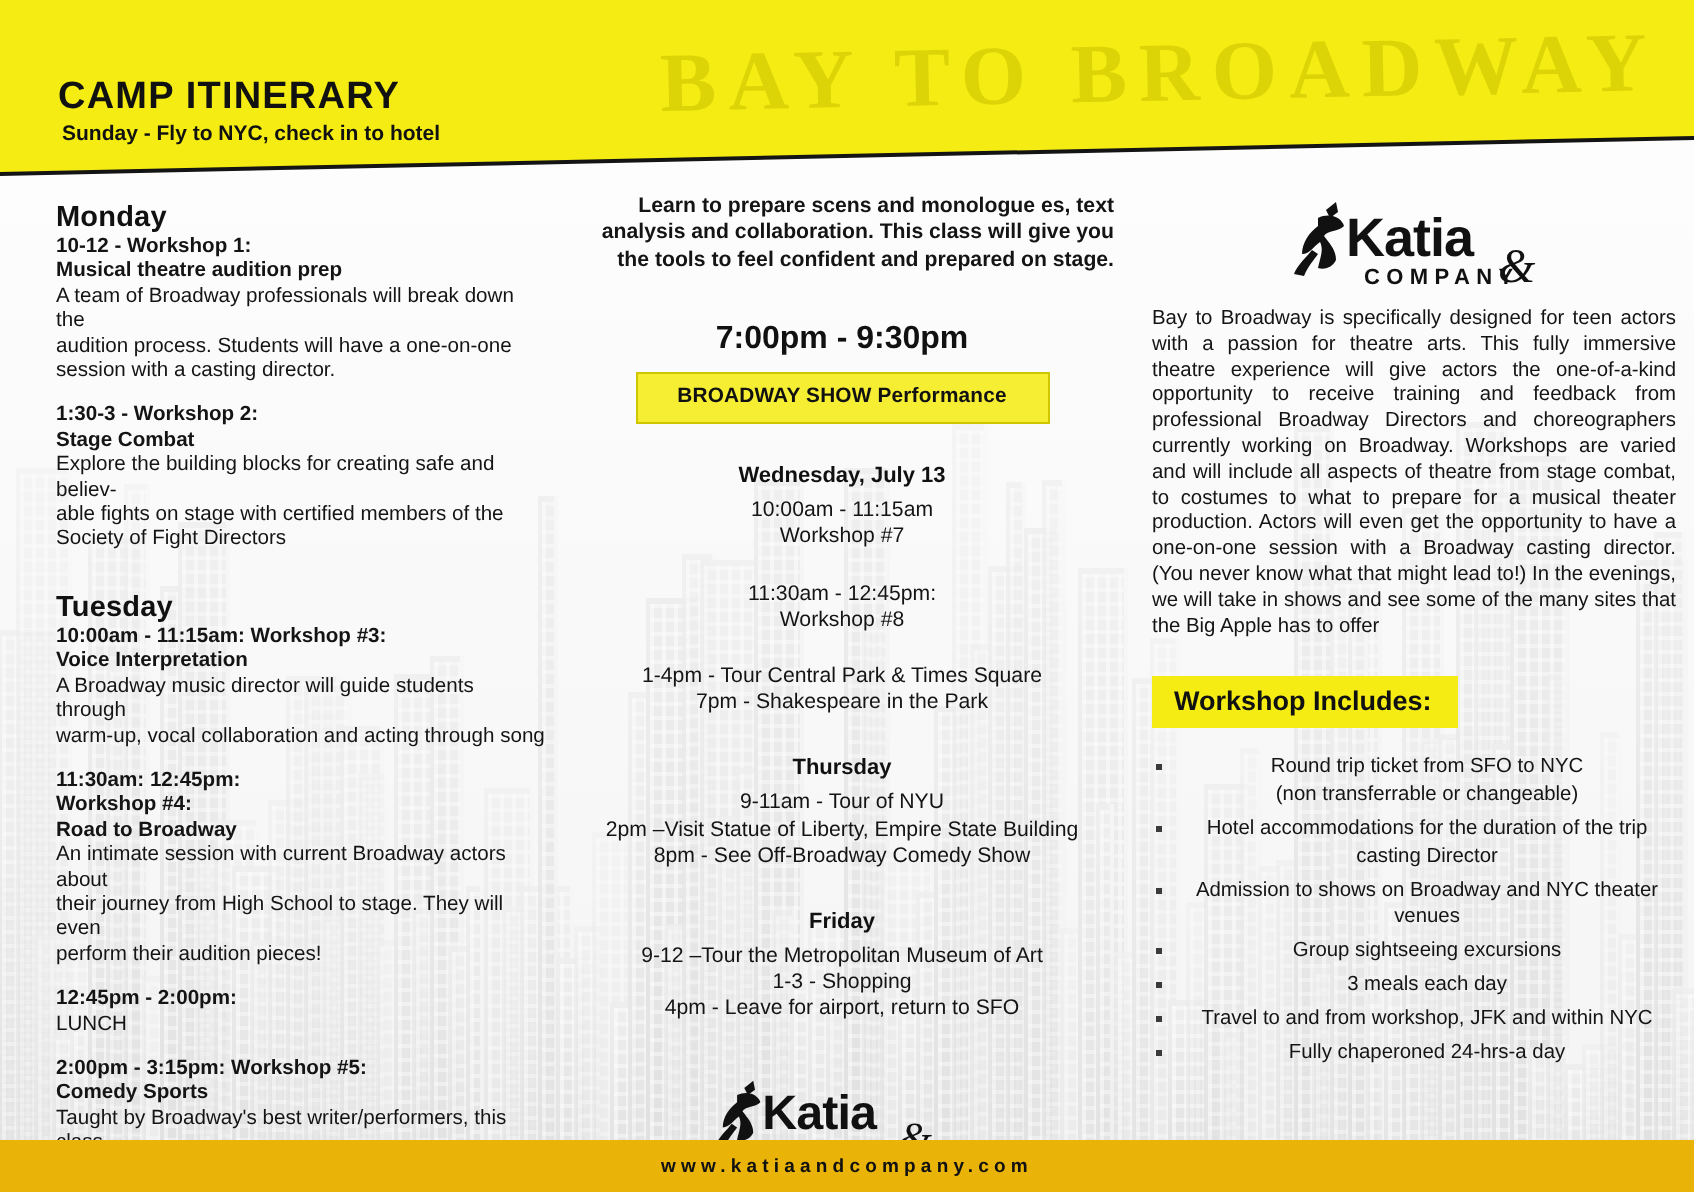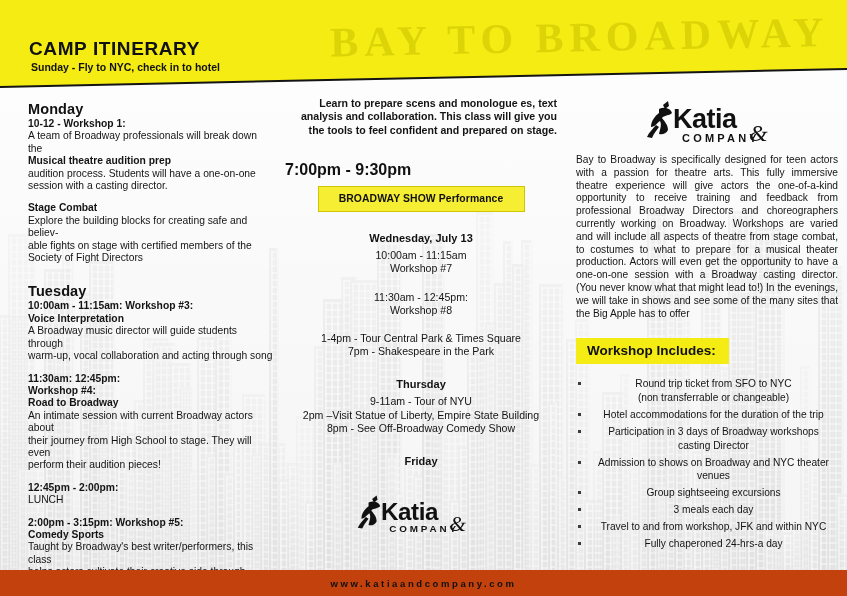--- a/index.html
+++ b/index.html
@@ -56,21 +56,21 @@
   
   .day-head{font-size:14.5px;font-weight:700;color:#111;margin:0 0 1px 0;letter-spacing:.1px;}
   .ln{font-size:10.3px;line-height:12.4px;color:#141414;margin:0;}
   .ln.b{font-weight:700;}
   .blk{margin:0 0 10px 0;}
   .blk:last-child{margin-bottom:0;}
   .gap{height:9px;}
 
   
   .mid-intro{font-size:10.6px;font-weight:700;line-height:13.4px;text-align:right;color:#141414;margin:0;}
-  .mid-time{font-size:16px;font-weight:700;color:#111;margin:24px 0 7px 0;}
+  .mid-time{font-size:16px;font-weight:700;text-align:center;color:#111;margin:24px 0 7px 0;}
   .show-btn{
     display:block;margin:0 auto;width:205px;background:#f6ee33;
     border:1px solid #cfc600;text-align:center;padding:6px 0 7px 0;
     font-size:10.4px;font-weight:700;color:#111;letter-spacing:.1px;
   }
   .mid-day{font-size:11px;font-weight:700;text-align:center;color:#111;margin:0;}
   .mid-ln{font-size:10.6px;line-height:13.2px;text-align:center;color:#141414;margin:0;}
   .mid-sec{margin-top:20px;}
 
   
@@ -90,21 +90,21 @@
     color:#141414;margin-bottom:3.5px;
   }
   .bullets li::before{
     content:"";position:absolute;left:2px;top:5px;width:3px;height:3px;background:#3a3a3a;
   }
   .bullets li.cont{padding-left:13px;margin-top:-3px;}
   .bullets li.cont::before{display:none;}
 
   
   .footer{
-    position:absolute;left:0;bottom:0;width:847px;height:26px;background:#c2410c;z-index:6;
+    position:absolute;left:0;bottom:0;width:847px;height:26px;background:#eab308;z-index:6;
     display:flex;align-items:center;justify-content:center;
   }
   .footer span{font-size:9.5px;font-weight:700;letter-spacing:2.6px;color:#111;}
 </style>
 </head>
 <body>
 
 <div class="flyer">
 
   <div class="city" id="city">
@@ -210,26 +210,27 @@
   <div class="banner-shadow"></div>
   <div class="banner"></div>
   <div class="ghost-title">BAY TO BROADWAY</div>
   <div class="camp-title">CAMP ITINERARY</div>
   <div class="camp-sub">Sunday - Fly to NYC, check in to hotel</div>
 
   <div class="col col-left" id="left-col">
       <div class="day-head">Monday</div>
       <div class="blk">
         <p class="ln b">10-12 - Workshop 1:</p>
+        <p class="ln b">Musical theatre audition prep</p>
         <p class="ln">A team of Broadway professionals will break down the</p>
-        <p class="ln b">Musical theatre audition prep</p>
         <p class="ln">audition process. Students will have a one-on-one</p>
         <p class="ln">session with a casting director.</p>
       </div>
       <div class="blk">
+        <p class="ln b">1:30-3 - Workshop 2:</p>
         <p class="ln b">Stage Combat</p>
         <p class="ln">Explore the building blocks for creating safe and believ-</p>
         <p class="ln">able fights on stage with certified members of the</p>
         <p class="ln">Society of Fight Directors</p>
       </div>
       <div class="gap"></div>
       <div class="day-head">Tuesday</div>
       <div class="blk">
         <p class="ln b">10:00am - 11:15am: Workshop #3:</p>
         <p class="ln b">Voice Interpretation</p>
@@ -280,20 +281,25 @@
       <div class="mid-sec">
         <div class="mid-day">Thursday</div>
         <div style="margin-top: 5px;">
           <p class="mid-ln">9-11am - Tour of NYU</p>
           <p class="mid-ln">2pm –Visit Statue of Liberty, Empire State Building</p>
           <p class="mid-ln">8pm - See Off-Broadway Comedy Show</p>
         </div>
       </div>
       <div class="mid-sec">
         <div class="mid-day">Friday</div>
+        <div style="margin-top: 5px;">
+          <p class="mid-ln">9-12 –Tour the Metropolitan Museum of Art</p>
+          <p class="mid-ln">1-3 - Shopping</p>
+          <p class="mid-ln">4pm - Leave for airport, return to SFO</p>
+        </div>
       </div>
       <div class="logo logo-mid"><svg width="130" height="46" viewBox="0 0 145 50">
           <g fill="#111">
             <path d="M18 6 l5 -4 1 5 -4 3 z"></path>
             <path d="M14 10 c6 -3 12 0 13 4 c-3 3 -8 2 -10 5 c3 4 6 7 6 12 c-2 4 -6 5 -9 4 c1 -5 3 -9 1 -13 c-3 2 -5 6 -9 6 c0 -6 4 -11 8 -14 z"></path>
             <path d="M11 26 c-3 4 -7 7 -9 12 l5 1 c2 -5 5 -8 7 -11 z"></path>
           </g>
           <text x="28" y="29" font-family="Liberation Sans, sans-serif" font-size="27" font-weight="700" fill="#111" letter-spacing="-0.5">Katia</text>
           <text x="37" y="43" font-family="Liberation Sans, sans-serif" font-size="11" font-weight="700" fill="#111" letter-spacing="3.2">COMPANY</text>
           <text x="104" y="42" font-family="Liberation Serif, serif" font-size="24" font-style="italic" fill="#111">&amp;</text>
@@ -317,21 +323,20 @@
     <div style="height:58px"></div>
     <p class="para">Bay to Broadway is specifically designed for teen actors with a passion for theatre arts. This fully immersive theatre experience will give actors the one-of-a-kind opportunity to receive training and feedback from professional Broadway Directors and choreographers currently working on Broadway. Workshops are varied and will include all aspects of theatre from stage combat, to costumes to what to prepare for a musical theater production. Actors will even get the opportunity to have a one-on-one session with a Broadway casting director. (You never know what that might lead to!) In the evenings, we will take in shows and see some of the many sites that the Big Apple has to offer</p>
     <div style="height:18px"></div>
     <div>
       <span class="wi-head">Workshop Includes:</span>
     </div>
     <ul class="bullets" id="includes-list">
         <li class="">Round trip ticket from SFO to NYC</li>
         <li class="cont">(non transferrable or changeable)</li>
         <li class="">Hotel accommodations for the duration of the trip</li>
-        <li class="">Participation in 3 days of Broadway workshops</li>
         <li class="cont">casting Director</li>
         <li class="">Admission to shows on Broadway and NYC theater venues</li>
         <li class="">Group sightseeing excursions</li>
         <li class="">3 meals each day</li>
         <li class="">Travel to and from workshop, JFK and within NYC</li>
         <li class="">Fully chaperoned 24-hrs-a day</li>
       </ul>
   </div>
 
   <div class="footer">

